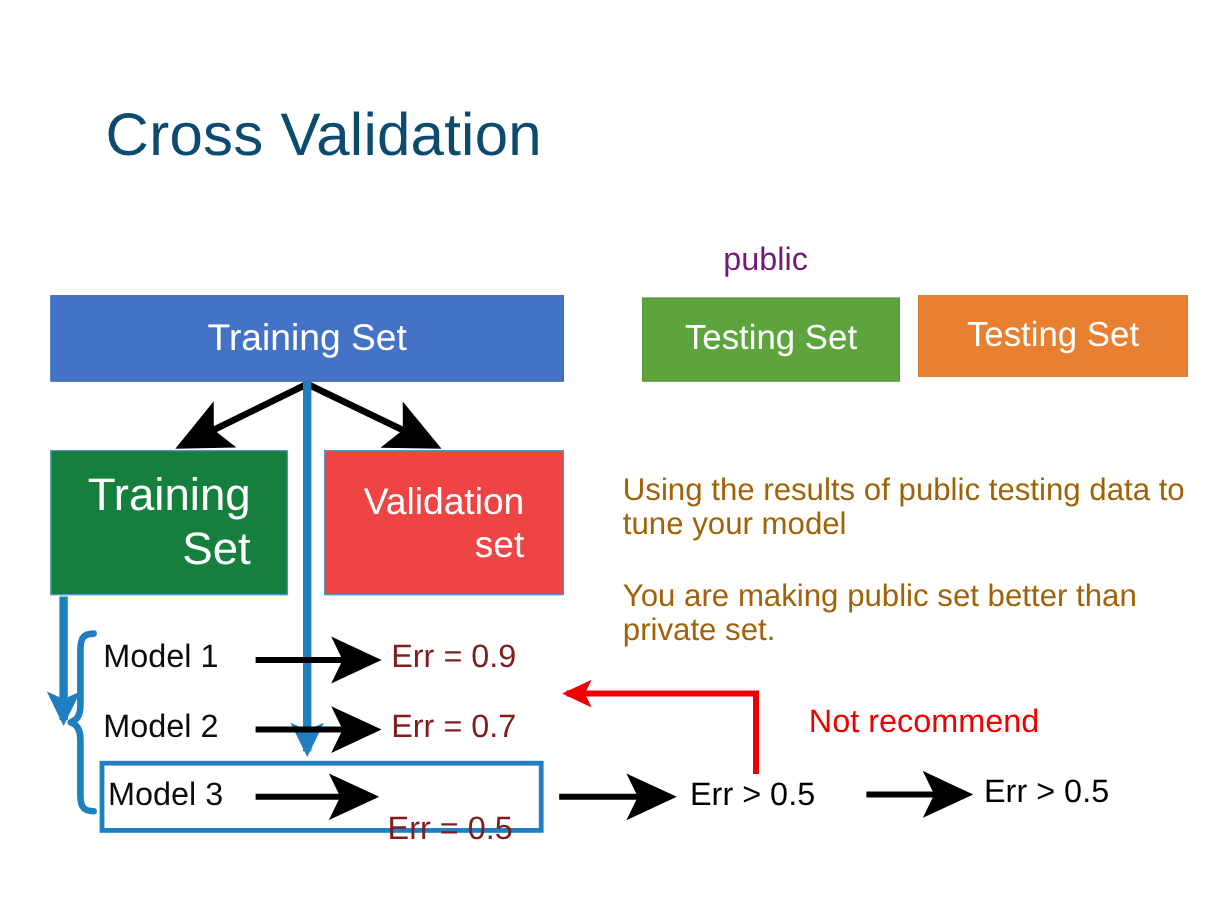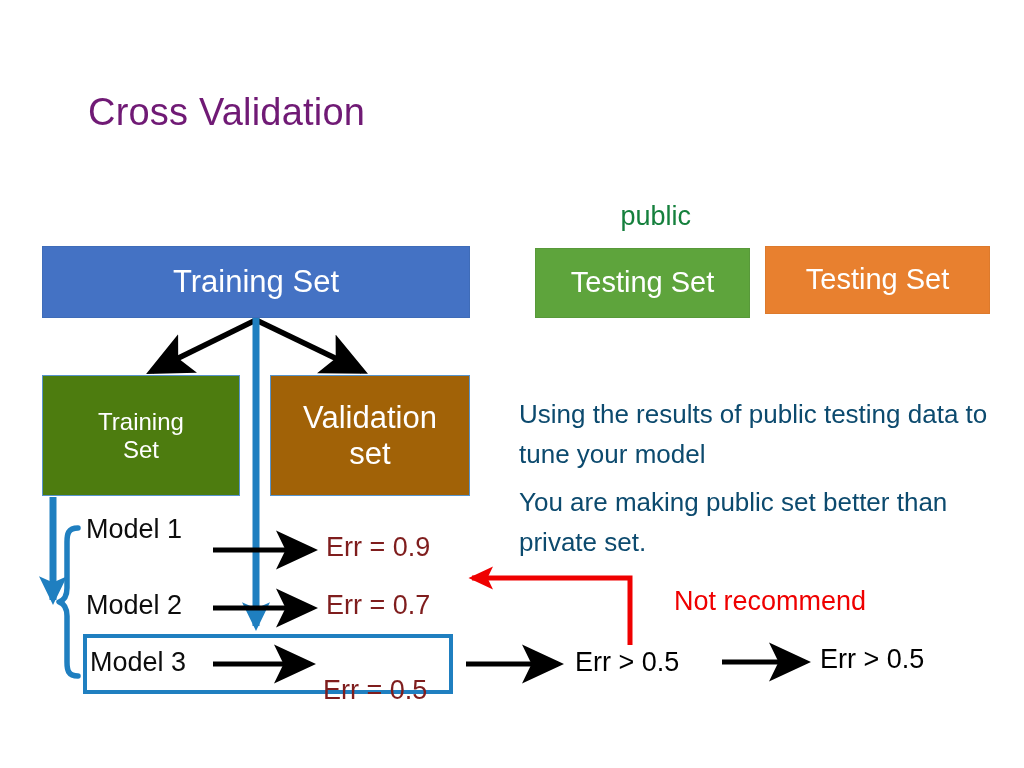--- a/index.html
+++ b/index.html
@@ -22,57 +22,57 @@
     width: 1024px;
     height: 768px;
     background: #ffffff;
   }
 
   
   .slide-title {
     position: absolute;
     left: 88px;
     top: 82px;
-    font-size: 38px;
+    font-size: 50px;
     line-height: 60px;
     font-weight: 400;
     letter-spacing: 0.2px;
-    color: #701a75;
+    color: #0c4a6e;
     white-space: nowrap;
   }
 
   
   .box {
     position: absolute;
     box-sizing: border-box;
     display: flex;
     align-items: center;
     justify-content: center;
-    text-align: center;
+    text-align: right;
     color: #ffffff;
     line-height: 1.16;
   }
   .box-training-main {
     left: 42px;  top: 246px;
     width: 428px; height: 72px;
     background: #4472c4;
     border: 1px solid #3f6cb8;
     font-size: 31px;
   }
   .box-training-sub {
     left: 42px;  top: 375px;
     width: 198px; height: 121px;
-    background: #4d7c0f;
+    background: #15803d;
     border: 1px solid #5794cc;
-    font-size: 24px;
+    font-size: 38px;
   }
   .box-validation-sub {
     left: 270px; top: 375px;
     width: 200px; height: 121px;
-    background: #a16207;
+    background: #ef4444;
     border: 1px solid #5794cc;
     font-size: 31px;
   }
   .box-testing-public {
     left: 535px; top: 248px;
     width: 215px; height: 70px;
     background: #5ea43c;
     border: 1px solid #58993a;
     font-size: 29px;
   }
@@ -80,54 +80,54 @@
     left: 765px; top: 246px;
     width: 225px; height: 68px;
     background: #e8802f;
     border: 1px solid #dd7a2c;
     font-size: 29px;
   }
 
   
   .red-label {
     position: absolute;
-    color: #15803d;
-    font-size: 27px;
-    white-space: nowrap;
-    text-align: right;
+    color: #701a75;
+    font-size: 27px;
+    white-space: nowrap;
+    text-align: center;
   }
   .label-public  { left: 585px; top: 201px; width: 106px; }
   .label-private { left: 820px; top: 203px; width: 112px; }
 
   
   .model-label {
     position: absolute;
     font-size: 27px;
     color: #0d0d0d;
     white-space: nowrap;
   }
   .err-label {
     position: absolute;
     font-size: 27px;
     color: #7f1d1d;
     white-space: nowrap;
   }
-  .m1 { left: 86px;  top: 514px; }
+  .m1 { left: 86px;  top: 532px; }
   .m2 { left: 86px;  top: 590px; }
   .m3 { left: 90px;  top: 647px; }
   .e1 { left: 326px; top: 532px; }
   .e2 { left: 326px; top: 590px; }
   .e3 { left: 323px; top: 647px; margin-top: 28px; }
 
   
   .para {
     position: absolute;
     font-size: 26px;
-    line-height: 40px;
-    color: #0c4a6e;
+    line-height: 28px;
+    color: #a16207;
     width: 480px;
   }
   .para-1 { left: 519px; top: 394px; }
   .para-2 { left: 519px; top: 482px; }
 
   .not-recommend {
     position: absolute;
     left: 646px; top: 586px;
     font-size: 27px;
     color: #ef0000;

